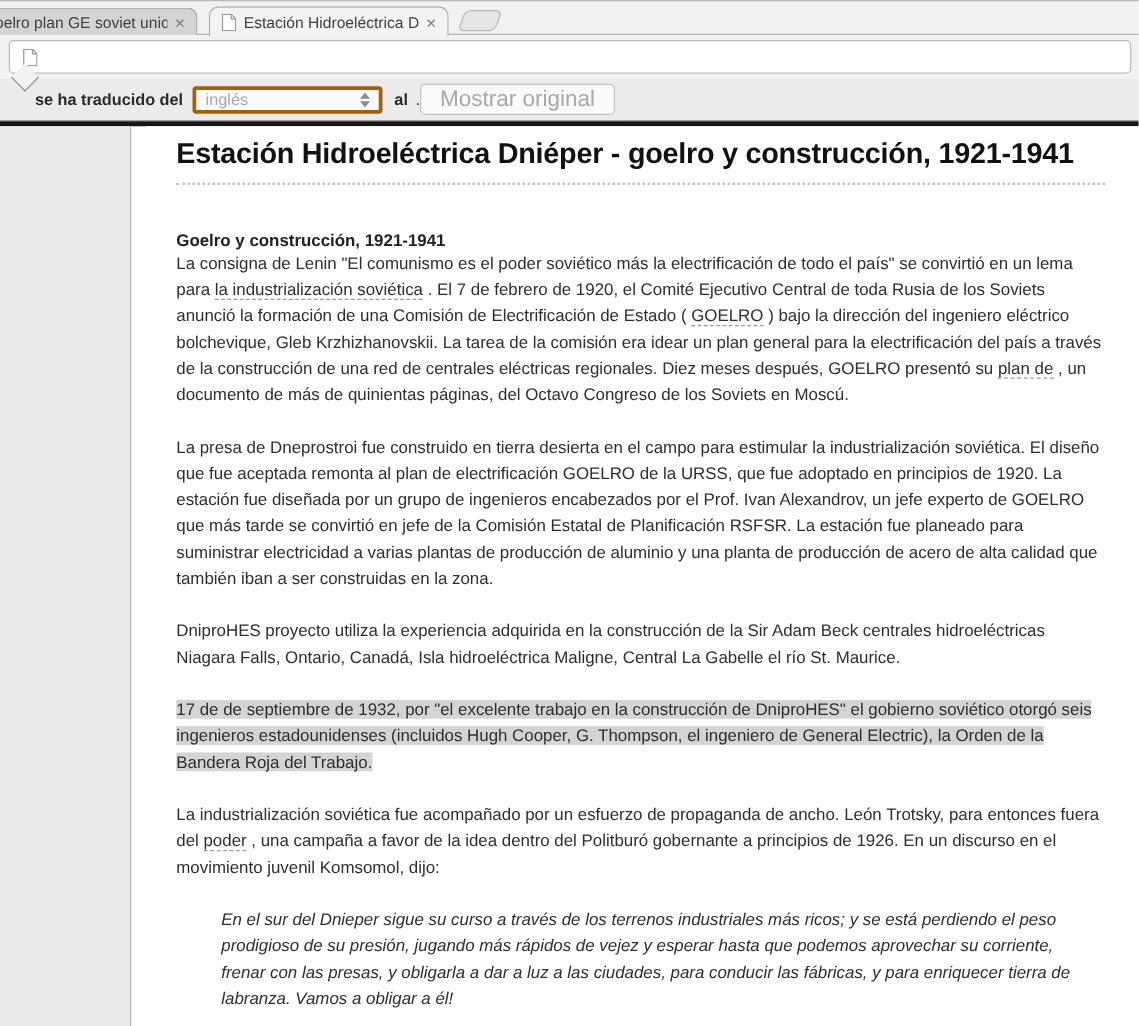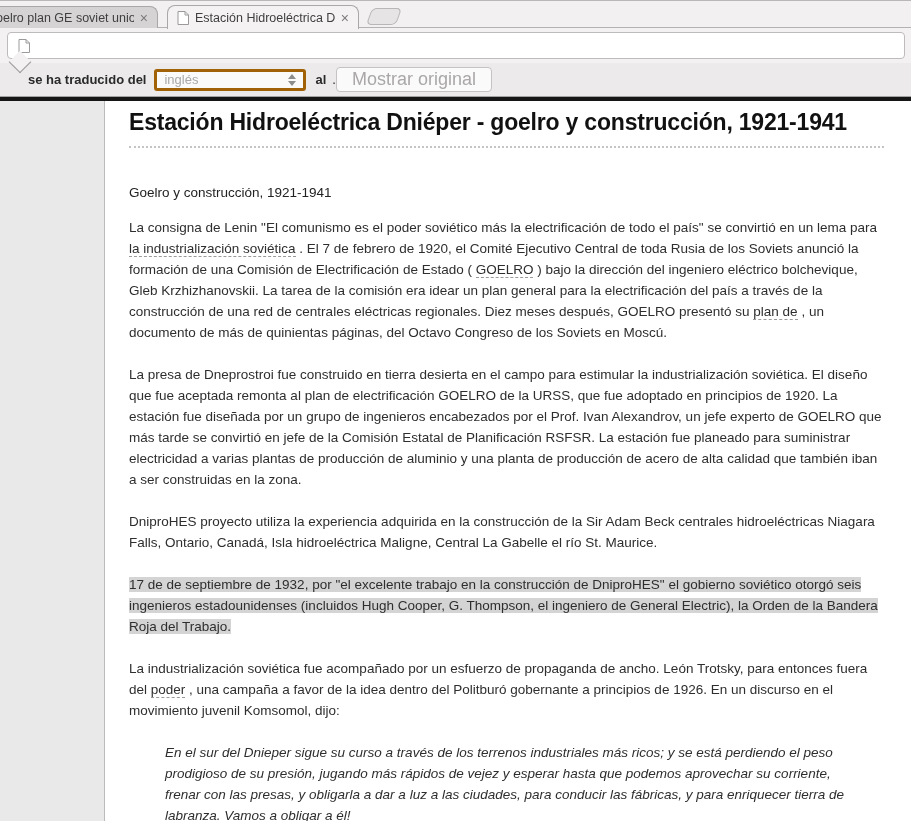--- a/index.html
+++ b/index.html
@@ -44,28 +44,28 @@
   .stepper .up { width:0; height:0; border-left:4px solid transparent; border-right:4px solid transparent; border-bottom:5px solid #8d8b8b; }
   .stepper .down { width:0; height:0; border-left:4px solid transparent; border-right:4px solid transparent; border-top:5px solid #8d8b8b; }
   .tb-connector { margin-left:9px; font-weight:bold; color:#2a2a2a; }
   .tb-period { margin-left:6px; color:#2a2a2a; }
   .show-original-btn { height:25px; padding:0 15px; background:#fbfafa;
     border:1px solid #c4c2c2; border-radius:4px; color:#a9a7a7; font-size:18px;
     display:flex; align-items:center; }
 
   
   .black-divider { position:absolute; left:0; top:97px; width:911px; height:4px; background:#161616; }
-  .page-wrap { position:absolute; left:0; top:101px; width:911px; height:720px; display:flex; }
+  .page-wrap { position:absolute; left:0; top:101px; width:911px; height:720px; display:flex;gap:12px; }
   .left-margin { width:105px; background:#e9e9e9; border-right:1px solid #bbb; flex:0 0 auto; }
   .content { flex:1; background:#fff; padding:6px 27px 0 24px; overflow:hidden; }
 
   .article-title { font-size:23px; line-height:30px; font-weight:bold; color:#111;
     letter-spacing:-0.2px; margin-bottom:9px; }
   .title-sep { border:none; border-top:2px dotted #c4c4c4; margin:0 0 37px 0; }
-  .section-heading { font-size:13.5px; font-weight:normal; color:#222; margin-bottom:17px; }
+  .section-heading { font-size:13.5px; font-weight:bold; color:#222; }
 
   .para { font-size:13.5px; line-height:21px; color:#2e2e2e; margin-bottom:21px; }
   .inline-link { color:#2e2e2e; text-decoration:none; border-bottom:1px dashed #9a9a9a; }
   .hl { background:#d4d4d4; }
   .quote { font-style:italic; margin:0 24px 0 36px; }
 </style>
 </head>
 <body>
 
 <div class="tab-strip">

